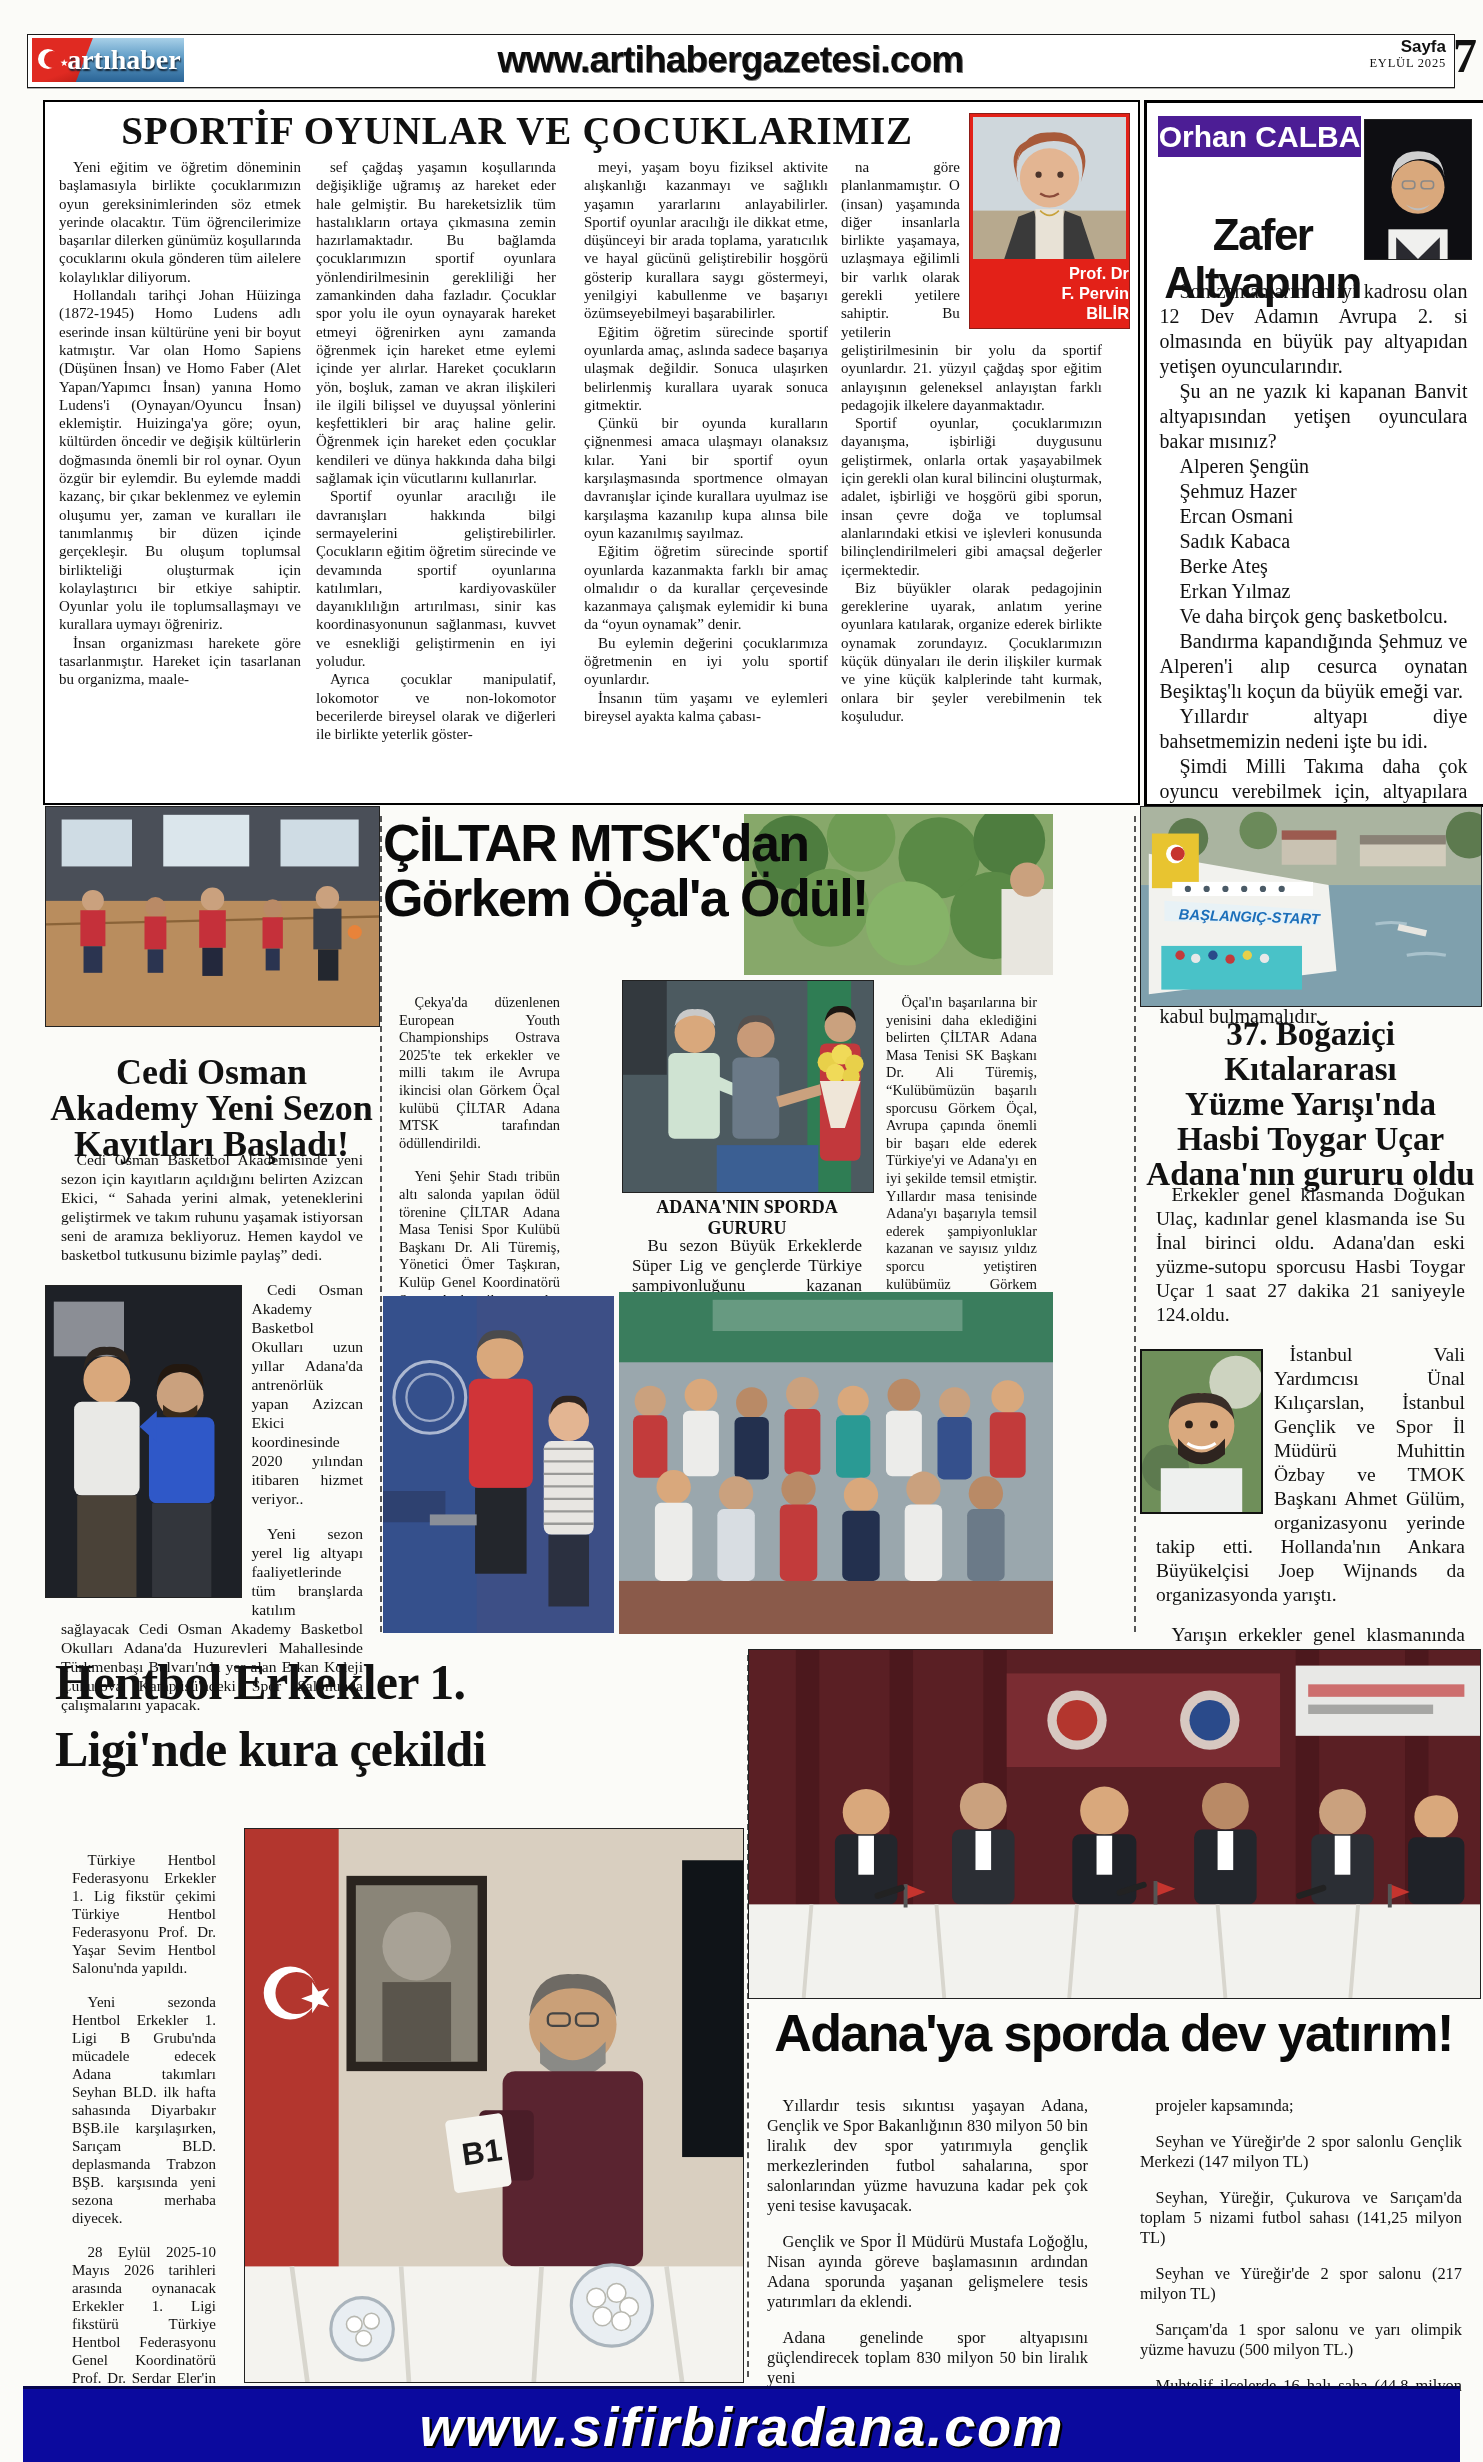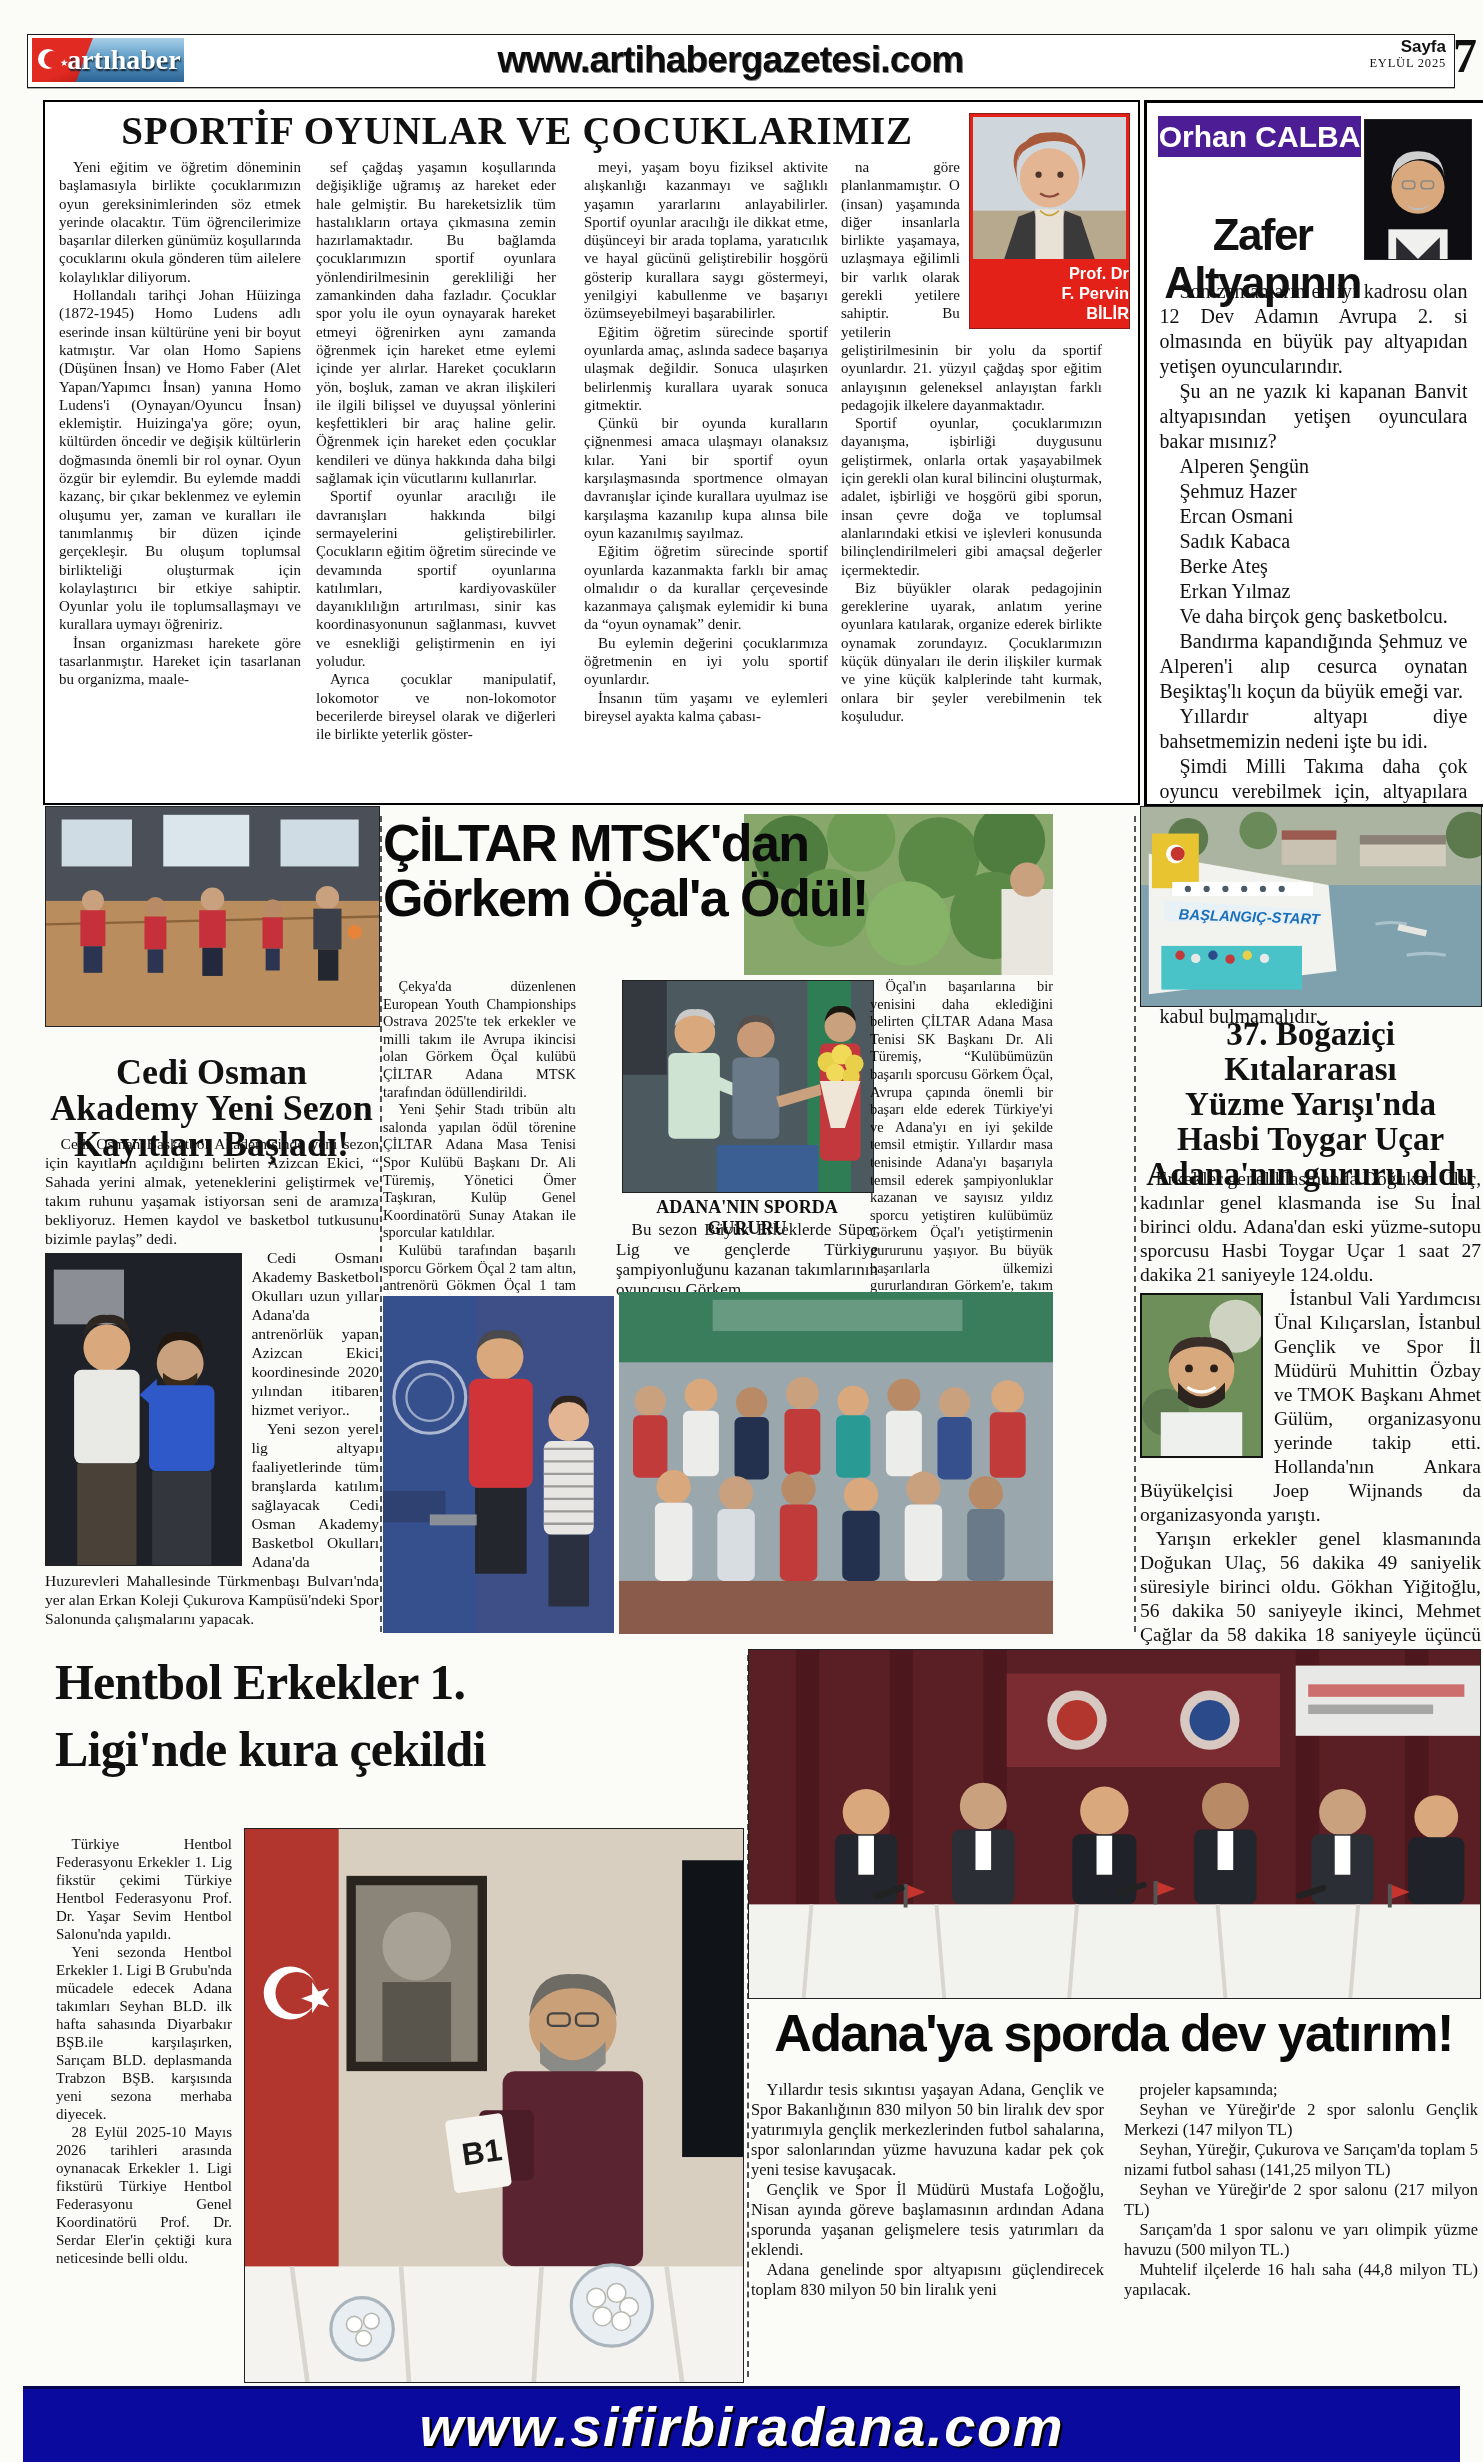--- a/index.html
+++ b/index.html
@@ -49,21 +49,21 @@
                font:800 30px/41px "Liberation Sans",sans-serif;}
   .calba-title{left:0;top:67px;width:231px;text-align:center;
                font:900 44px/48px "Liberation Sans",sans-serif;letter-spacing:-1.6px;margin-top:41px;}
   .calba-photo{left:217px;top:15.6px;width:106px;height:139px;}
   .calba-body{left:12.5px;top:176px;width:308px;font-size:20px;line-height:25px;text-align:justify;}
   .calba-body p{margin:0;text-indent:20px;}
   
   .headline-serif{font-family:"Liberation Serif",serif;font-weight:bold;text-align:center;}
   .headline-black{font-family:"Liberation Sans",sans-serif;font-weight:900;letter-spacing:-1.6px;}
   .body-serif{text-align:justify;}
-  .body-serif p{margin:0;text-indent:15.6px;}
+  .body-serif p{margin:16px;text-indent:15.6px;}
   .photo-frame{border:1.6px solid #222;background:#ccc;}
   .caption{font:bold 18px/21px "Liberation Serif",serif;text-align:center;}
   .divider-v{border-left:2.3px dashed #555;width:0;}
   
   .banner{left:23.4px;top:2386px;width:1437px;height:75px;background:#0b0a9e;border-top:3.1px solid #06064e;
           display:flex;align-items:center;justify-content:center;}
   .banner span{color:#fff;font:900 italic 56px/75px "Liberation Sans",sans-serif;letter-spacing:1.6px;
                text-shadow:2.3px 2.3px 0 #000;}
   svg{display:block;}
 </style>

